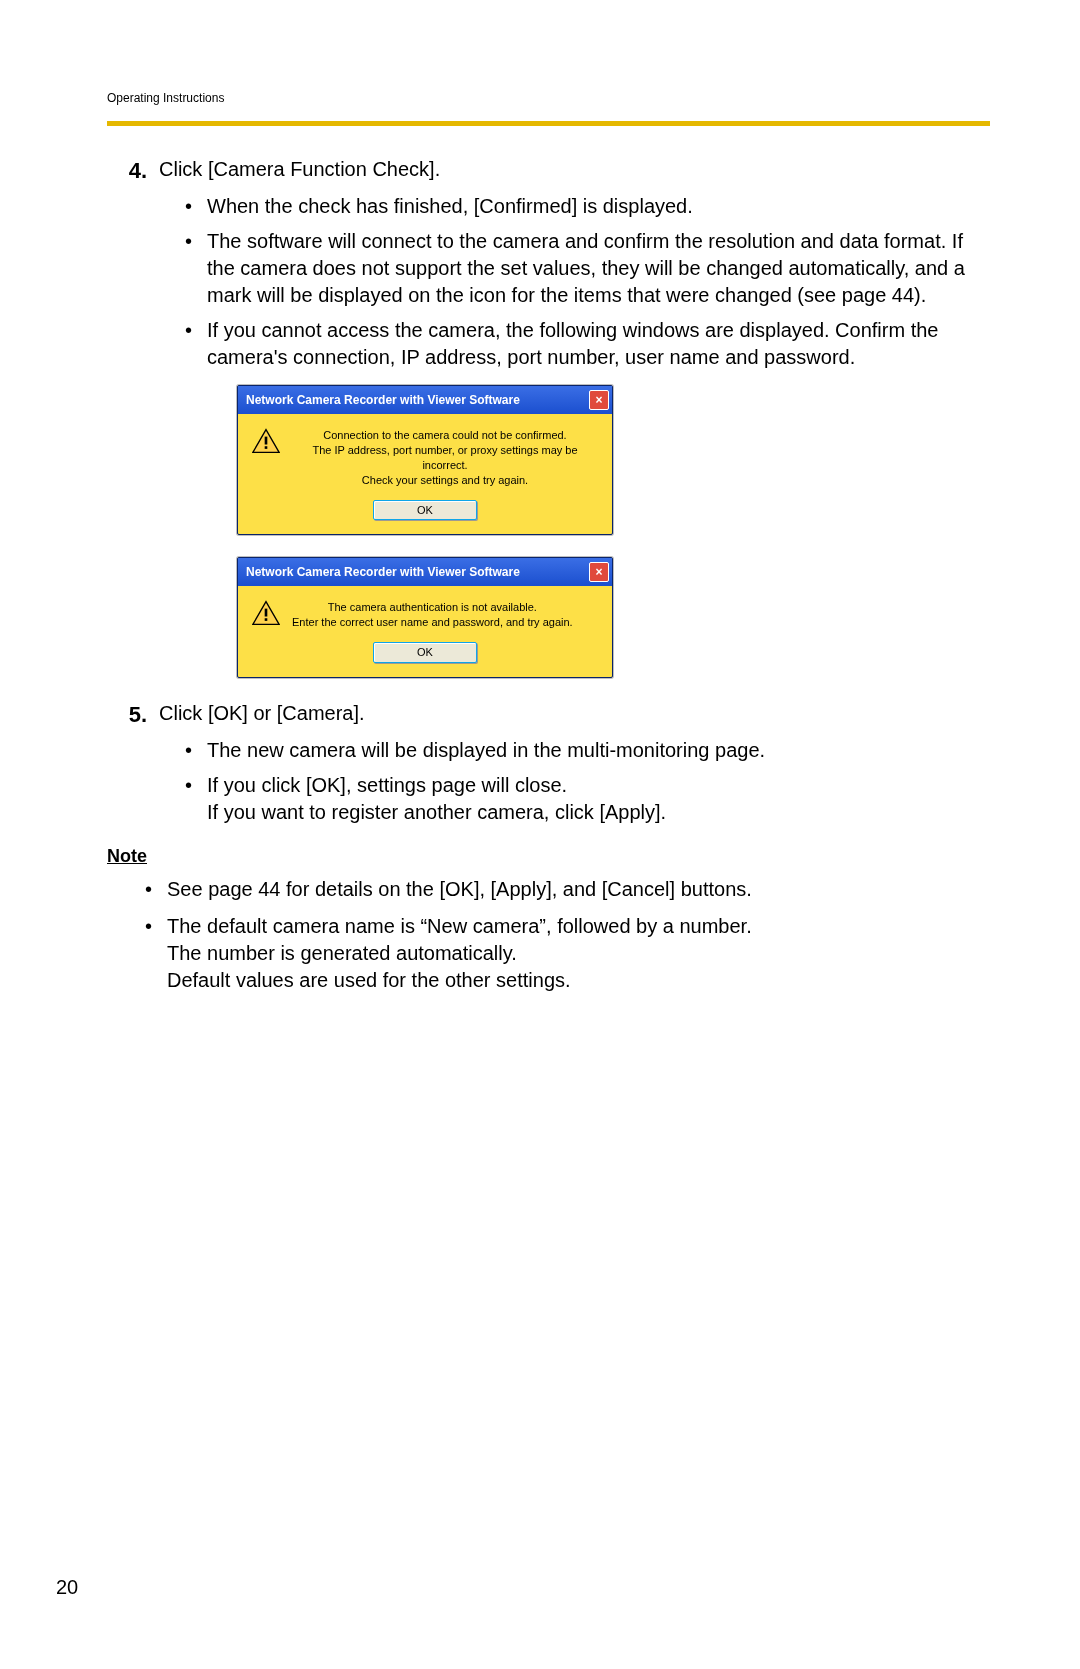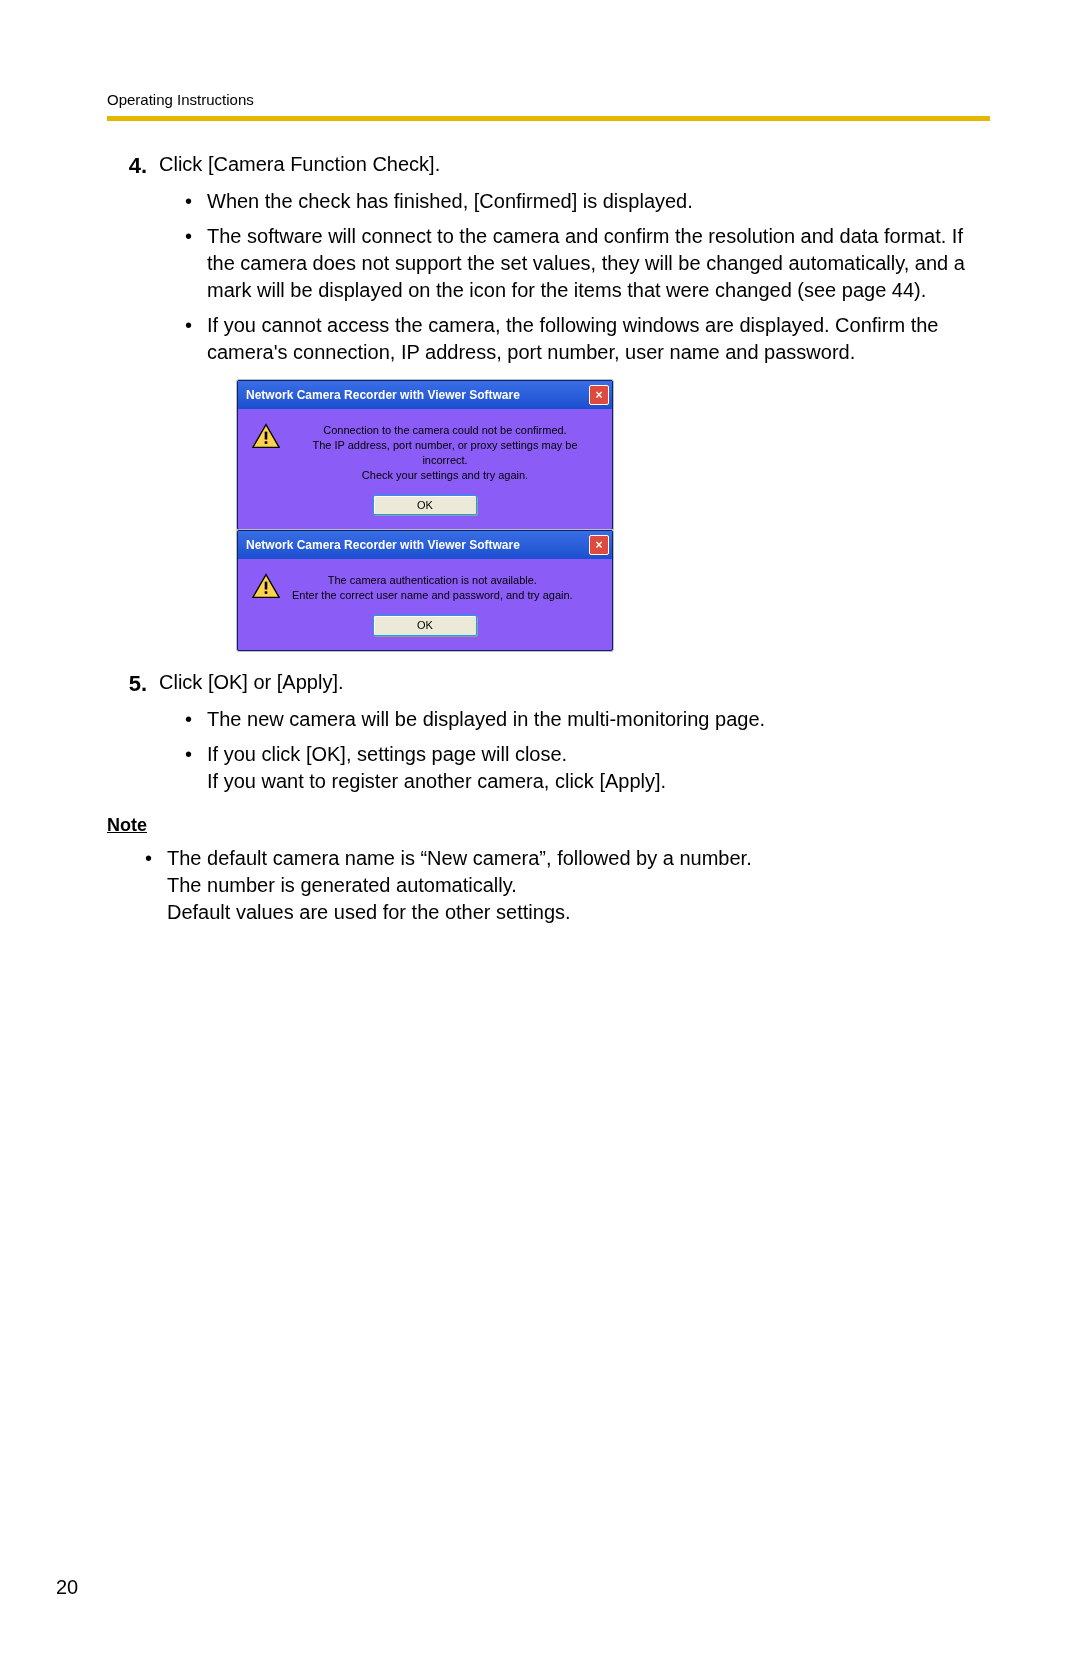--- a/index.html
+++ b/index.html
@@ -4,38 +4,38 @@
 <style>
   html,body{margin:0;padding:0;background:#fff;}
   body{
     width:1080px;height:1669px;position:relative;
     font-family:Arial,Helvetica,sans-serif;color:#000;
     font-size:20px;line-height:1.35;
   }
   .page{
     position:absolute;left:107px;top:90px;right:90px;
   }
-  .hdr{font-size:15px;margin-bottom:6px;}
+  .hdr{font-size:12px;margin-bottom:15px;}
   .hr-bar{height:5px;background:#e5b800;margin-bottom:30px;}
   .ol{list-style:none;padding:0;margin:0;}
   .ol > li{position:relative;padding-left:52px;margin-bottom:18px;}
   .ol > li > .num{
     position:absolute;left:0;top:0;width:40px;text-align:right;
     font-weight:700;font-size:22px;
   }
   .ol > li > .lead{display:block;margin-top:11px;}
   .sub{list-style:none;padding:0;margin:10px 0 0 26px;}
   .sub > li{position:relative;padding-left:22px;margin-bottom:8px;}
   .sub > li::before{
     content:"•";position:absolute;left:0;top:0;font-size:20px;
   }
   .dialogs{margin:14px 0 14px 78px;}
   .dlg{
-    width:374px;background:#8b5cf6;border:1px solid #0a246a;
-    border-radius:2px;
+    width:374px;background:#fde047;border:1px solid #0a246a;
+    border-radius:2px;margin-bottom:22px;
     box-shadow:0 0 0 1px #bfbfbf;
     font-size:12px;
   }
   .dlg .titlebar{
     display:flex;align-items:center;
     background:linear-gradient(#3a6ee5,#1b4fcf);
     color:#fff;font-weight:700;font-size:12px;
     padding:3px 3px 3px 8px;height:22px;
   }
   .dlg .titlebar .txt{flex:1;}
@@ -129,30 +129,31 @@
           </div>
           <div class="btnrow">
             <span class="okbtn">OK</span>
           </div>
         </div>
       </div>
     </li>
 
     <li>
       <span class="num">5.</span>
-      <span class="lead">Click [OK] or [Apply].</span>
+      <span class="lead">Click [OK] or [Camera].</span>
       <ul class="sub">
         <li>The new camera will be displayed in the multi-monitoring page.</li>
         <li style="white-space:pre-line;">If you click [OK], settings page will close.
 If you want to register another camera, click [Apply].</li>
       </ul>
     </li>
   </ol>
 
   <div class="note">Note</div>
   <ul class="note-list">
+    <li>See page 44 for details on the [OK], [Apply], and [Cancel] buttons.</li>
     <li style="white-space:pre-line;">The default camera name is “New camera”, followed by a number.
 The number is generated automatically.
 Default values are used for the other settings.</li>
   </ul>
 </div>
 
 <div class="pgnum">20</div>
 
 </body></html>

